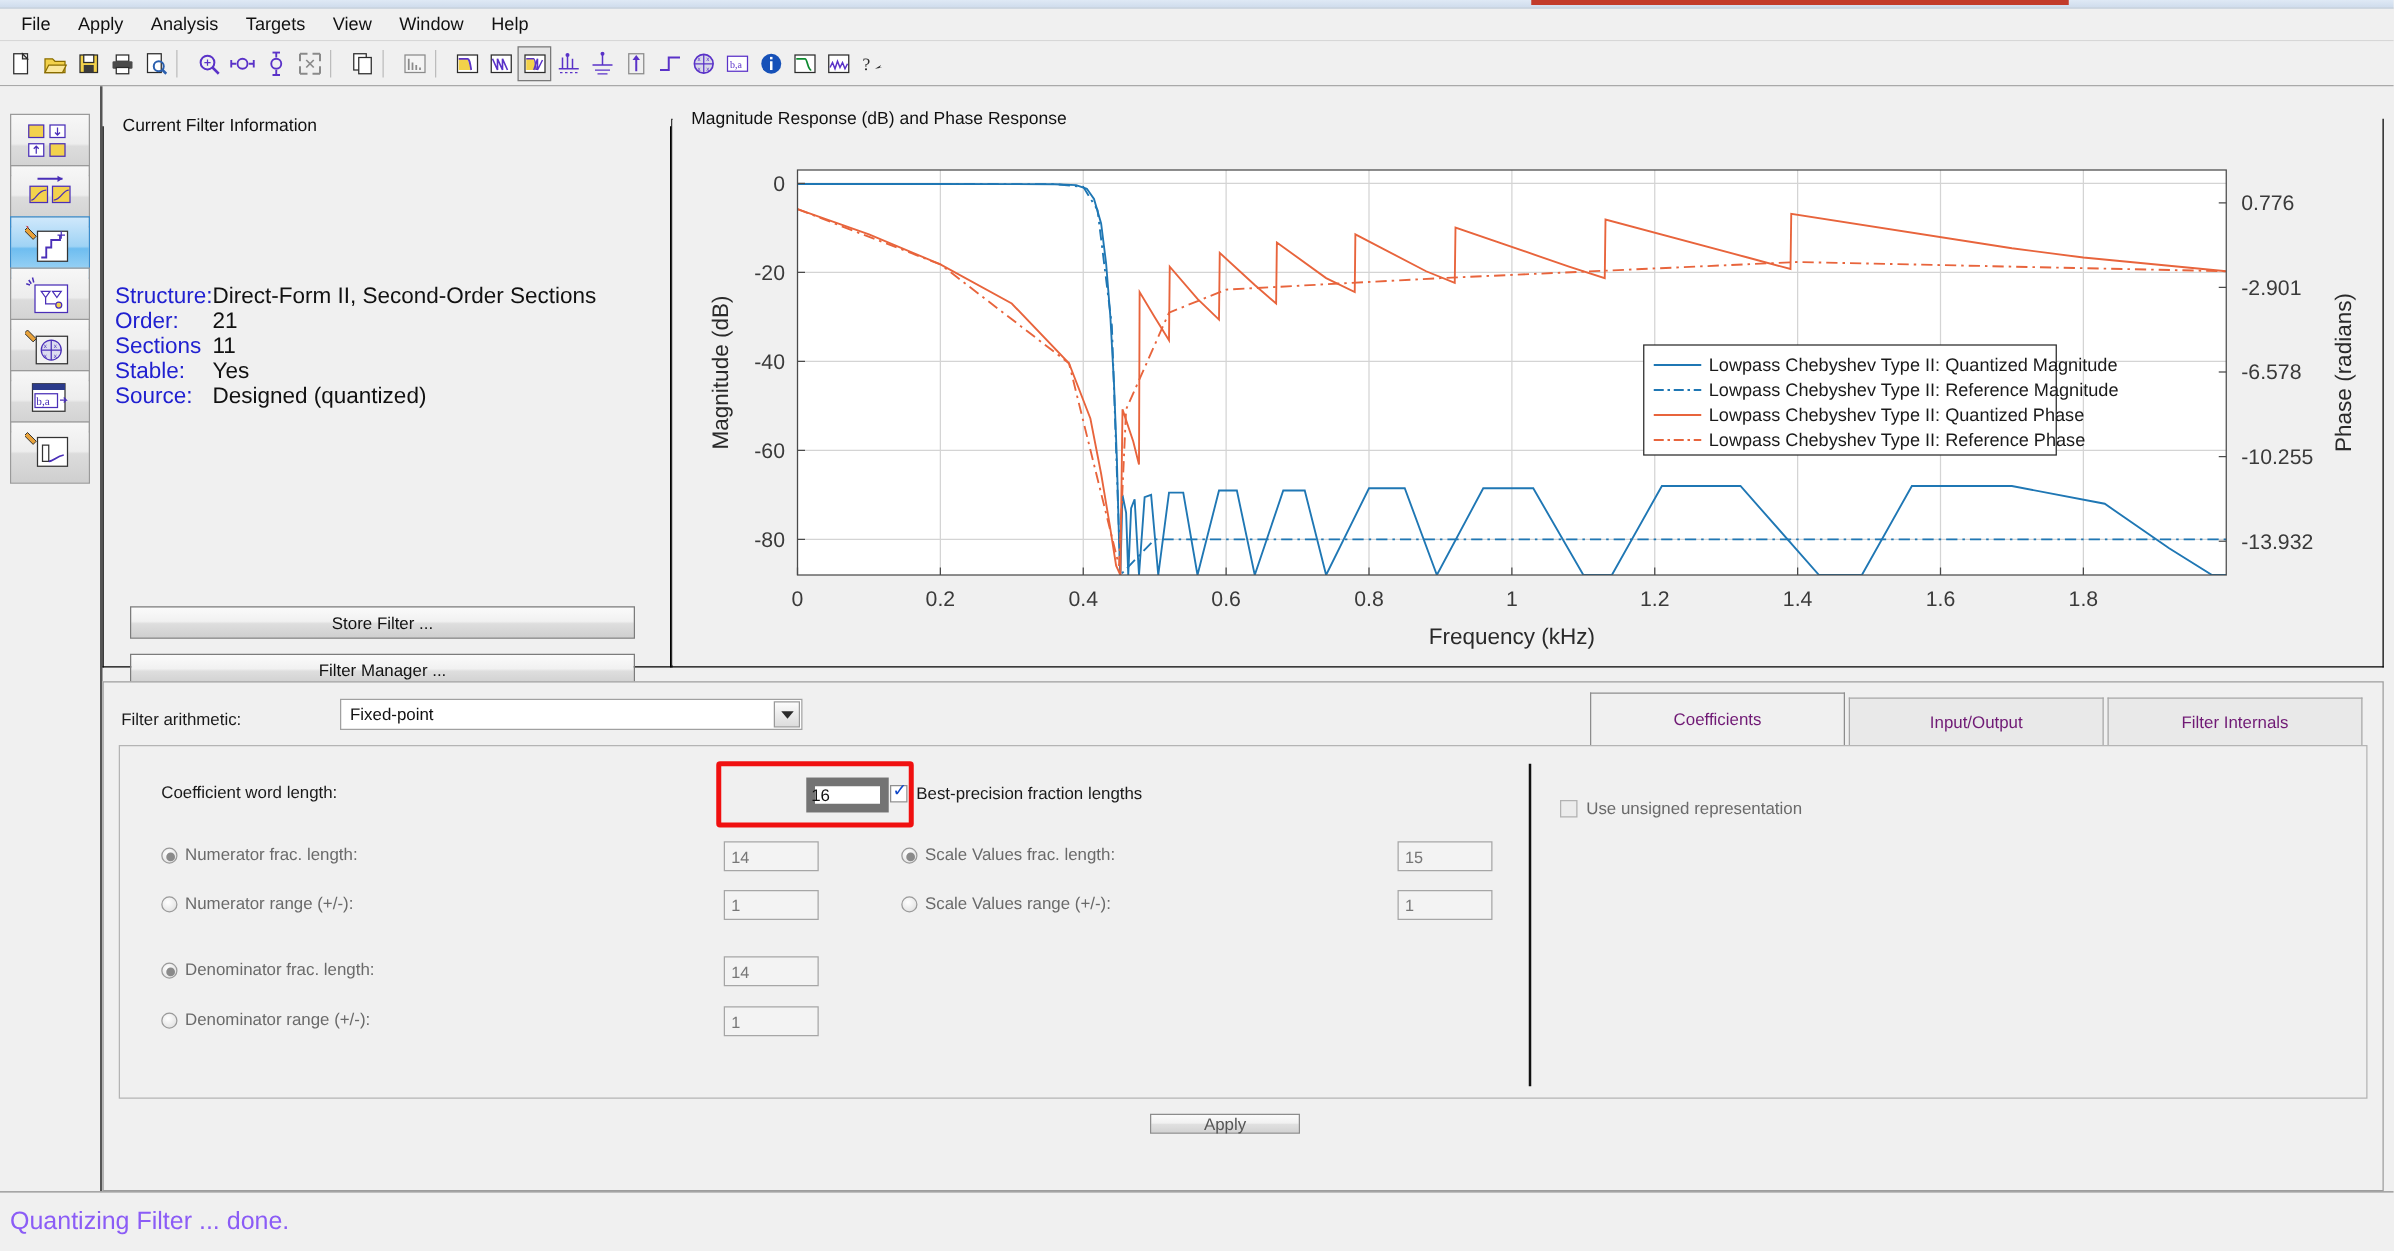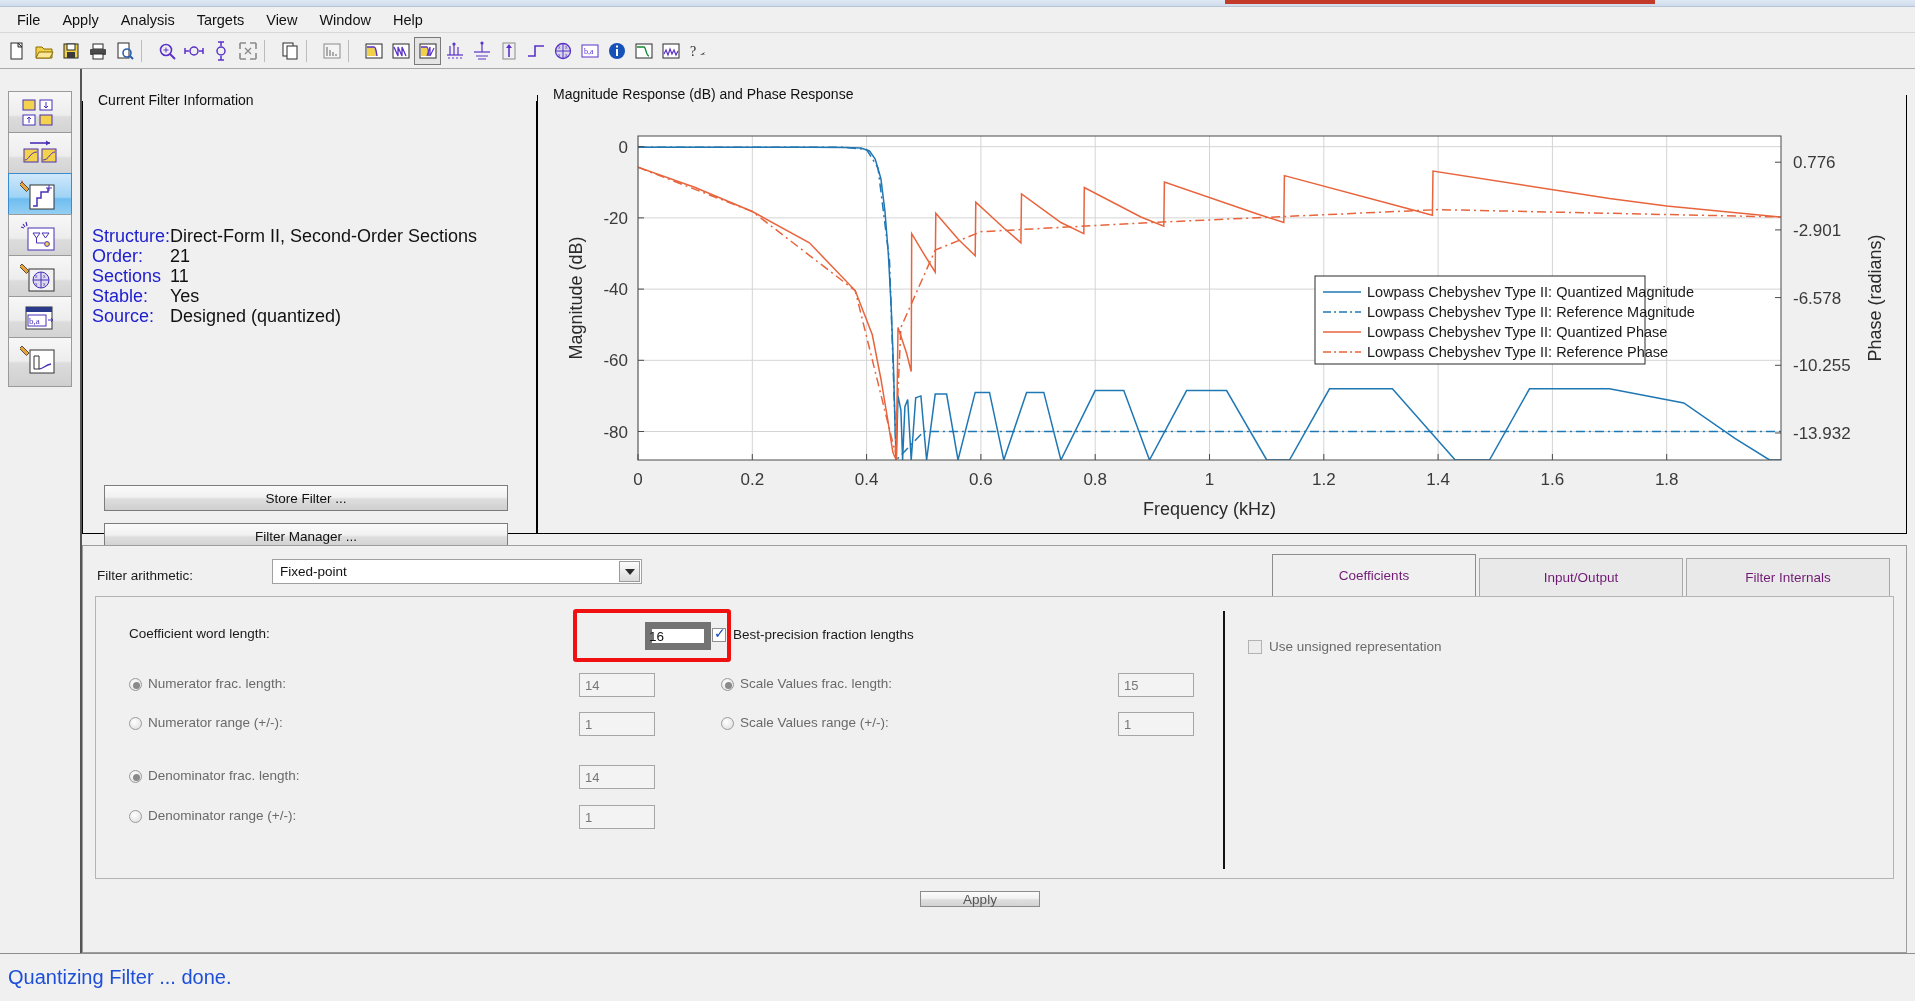--- a/index.html
+++ b/index.html
@@ -178,21 +178,21 @@
     border:1px solid #8c8c8c; font-size:13.5px; color:#555;
     display:flex; align-items:center; justify-content:center; cursor:default;
   }
 
   
   #statusbar {
     position:absolute; left:0; bottom:0; width:1915px; height:48px;
     background:#f0f0f0; border-top:1px solid #8d8d8d;
     display:flex; align-items:center; padding-left:8px;
   }
-  #status-text { font-size:20px; color:#1d4ed8; }
+  #status-text { font-size:20px; color:#8b5cf6; }
 </style>
 </head>
 <body>
 
 <div id="titlebar">
   <div class="redbit"></div>
 </div>
 
 <div id="menubar">
     <div class="menu-item">File</div>

